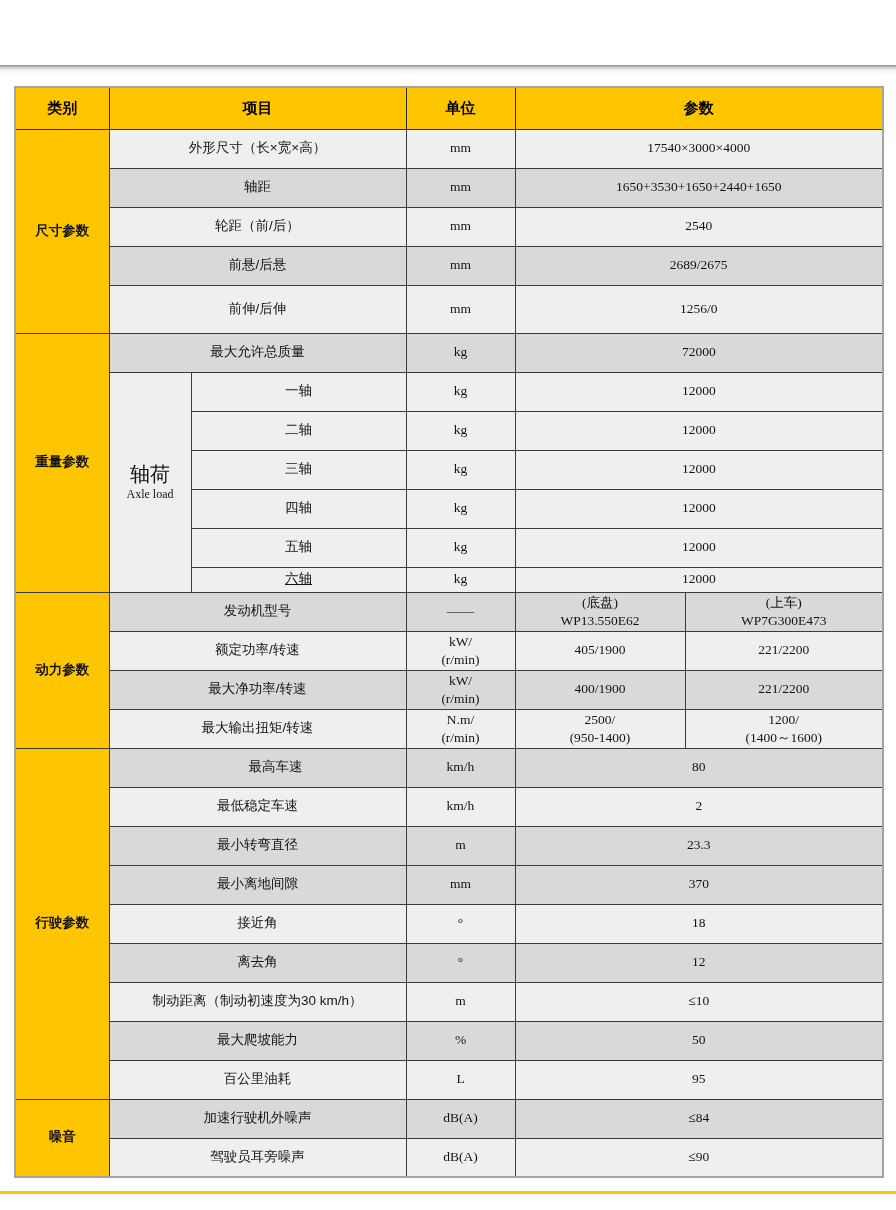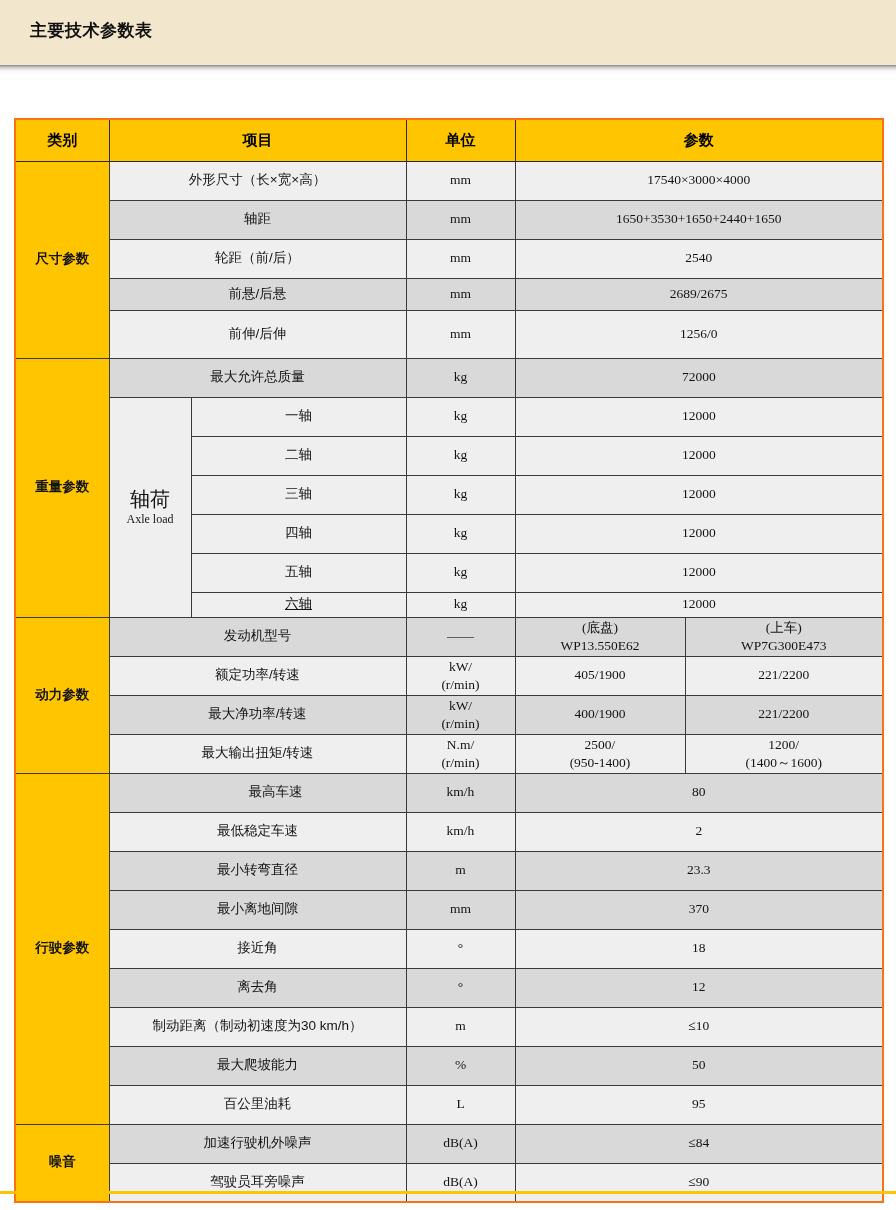--- a/index.html
+++ b/index.html
@@ -43,22 +43,21 @@
   
   #table-wrap {
     position: absolute;
     left: 14px; top: 86px;
     width: 868px;
   }
   table.spec {
     border-collapse: collapse;
     table-layout: fixed;
     width: 868px;
-    border: 2px solid #f97316;
-    margin-top: 32px;
+    border: 2px solid #a3a3a3;
   }
   table.spec td {
     border: 1px solid #3a3a3a;
     padding: 0 4px;
     text-align: center;
     vertical-align: middle;
     font-size: 13.5px;
     color: #141414;
     line-height: 1.25;
     overflow: hidden;
@@ -121,23 +120,20 @@
     left: 0; top: 1191px;
     width: 896px; height: 3px;
     background: #FFC600;
   }
 </style>
 </head>
 <body>
 
 <div id="page">
 
-  <div id="banner">
-    <div id="banner-title">主要技术参数表</div>
-  </div>
   <div id="banner-shadow"></div>
 
   <div id="table-wrap">
     <table class="spec">
       <colgroup>
         <col style="width:94px">
         <col style="width:82px">
         <col style="width:215px">
         <col style="width:109px">
         <col style="width:170px">
@@ -160,21 +156,21 @@
             <td class="item dk" colspan="2" style="height: 39px;">轴距</td>
             <td class="unit dk">mm</td>
             <td class="val dk" colspan="2">1650+3530+1650+2440+1650</td>
           </tr>
           <tr>
             <td class="item lt" colspan="2" style="height: 39px;">轮距（前/后）</td>
             <td class="unit lt">mm</td>
             <td class="val lt" colspan="2">2540</td>
           </tr>
           <tr>
-            <td class="item dk" colspan="2" style="height: 32px;">前悬/后悬</td>
+            <td class="item dk" colspan="2" style="height: 39px;">前悬/后悬</td>
             <td class="unit dk">mm</td>
             <td class="val dk" colspan="2">2689/2675</td>
           </tr>
           <tr>
             <td class="item lt" colspan="2" style="height: 48px;">前伸/后伸</td>
             <td class="unit lt">mm</td>
             <td class="val lt" colspan="2">1256/0</td>
           </tr>
           <tr>
             <td class="cat" rowspan="7">重量参数</td>

